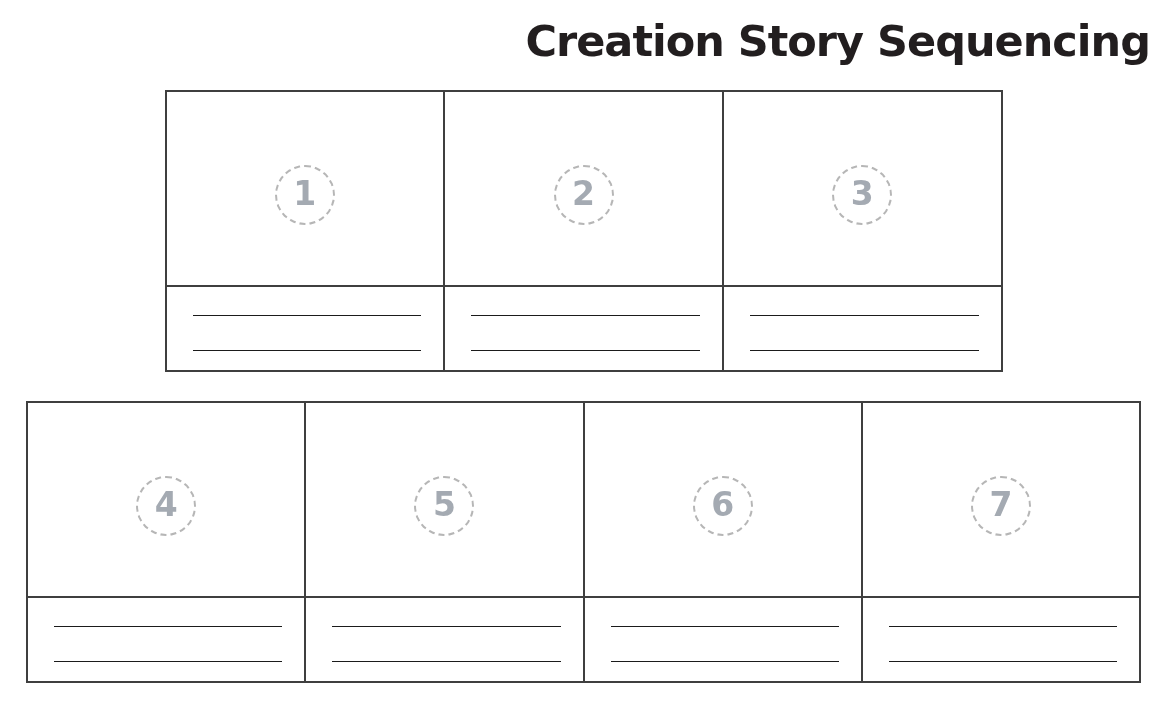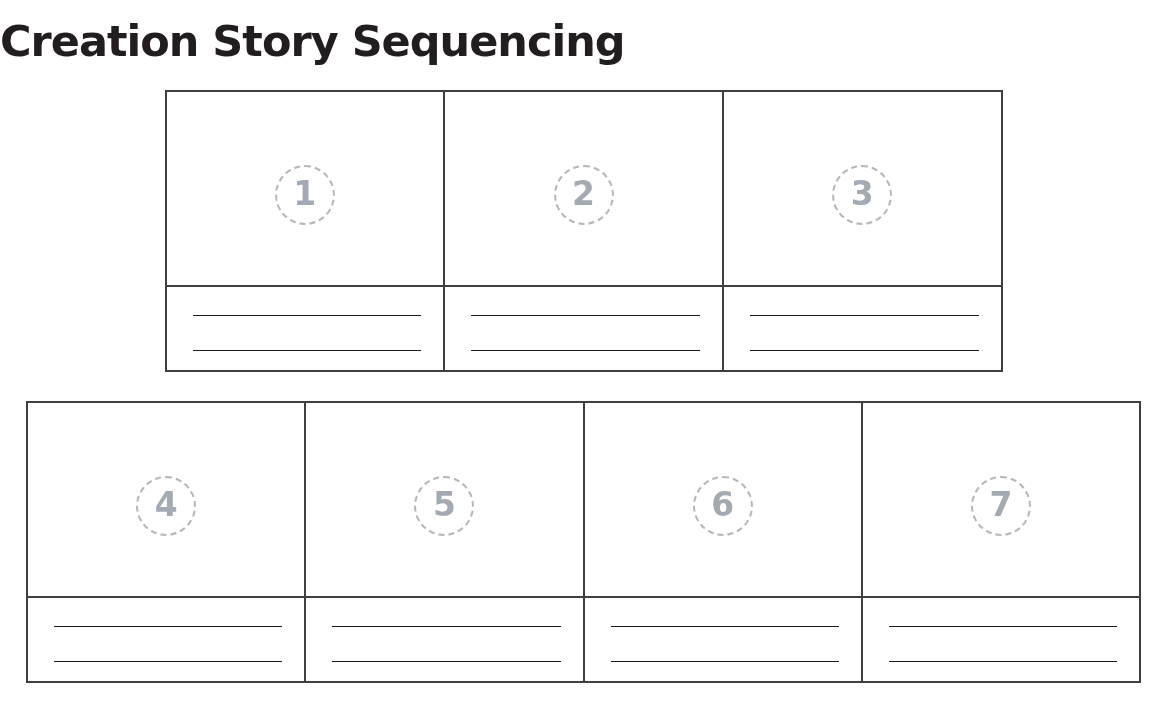--- a/index.html
+++ b/index.html
@@ -8,22 +8,22 @@
     background: #ffffff;
   }
   body {
     width: 1167px;
     height: 702px;
     font-family: "DejaVu Sans", sans-serif;
     overflow: hidden;
     box-sizing: border-box;
   }
   .page-title {
-    margin: 12px 8px 0 0;
-    text-align: left;
+    margin: 12px 17px 0 0;
+    text-align: right;
     font-size: 43px;
     line-height: 58px;
     font-weight: bold;
     letter-spacing: -1px;
     color: #221e1f;
   }
   .seq-table {
     display: flex;
     box-sizing: border-box;
     border: 2px solid #3f3f3f;

